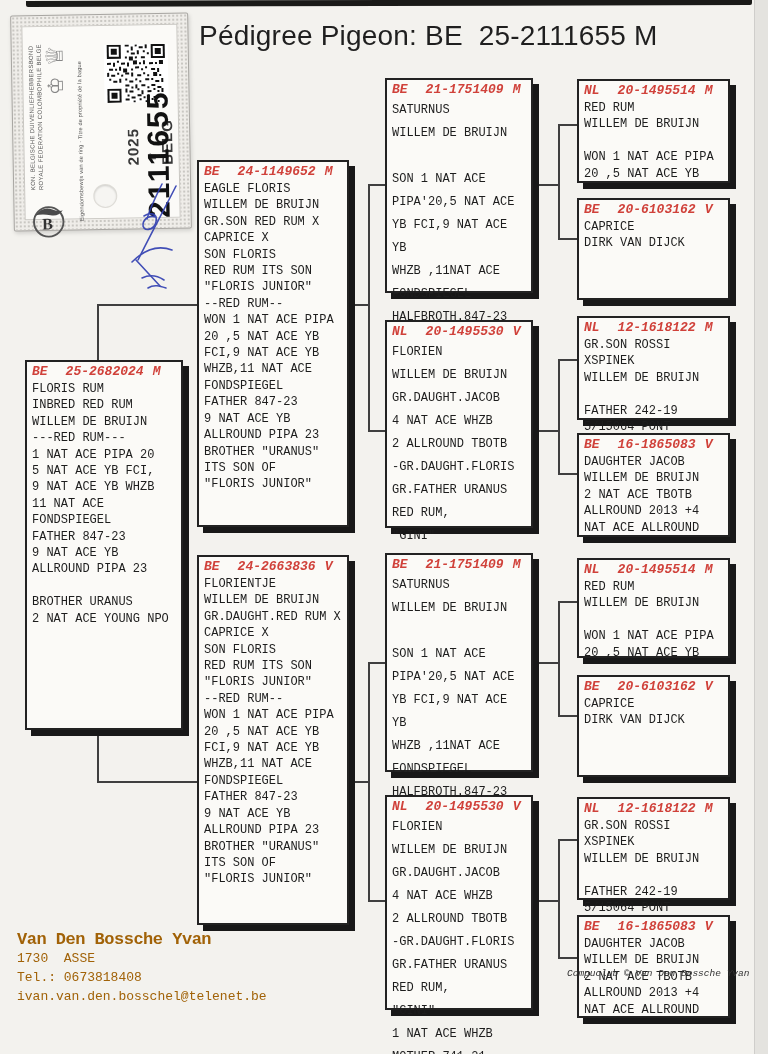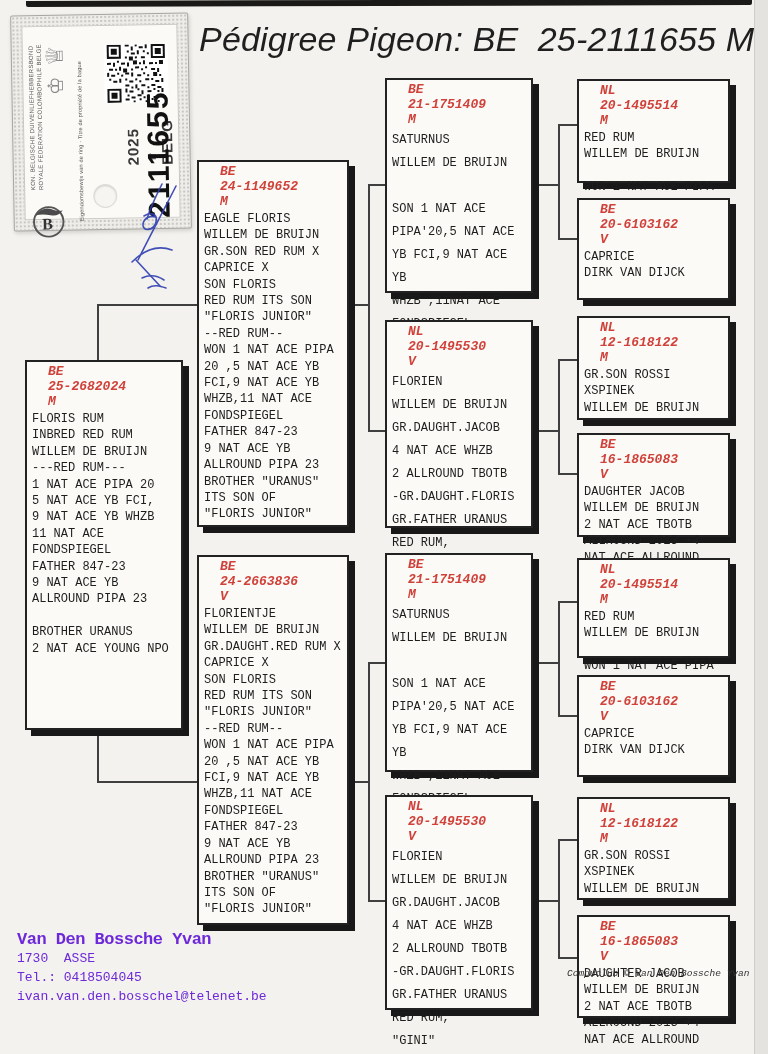--- a/index.html
+++ b/index.html
@@ -13,35 +13,35 @@
   html,body{margin:0;padding:0;background:#e9e8e4;}
   #stage{position:relative;width:768px;height:1054px;background:var(--paper);overflow:hidden;
          font-family:"Liberation Mono",monospace;}
   
   .scan-top{position:absolute;left:26px;top:0;width:726px;height:6px;background:#1a1a18;
             transform:rotate(-.15deg);border-radius:0 0 2px 2px;}
   .scan-right{position:absolute;right:0;top:0;width:13px;height:100%;background:#e4e3df;
               border-left:1px solid #cfcecb;}
   
   .title{position:absolute;left:199px;top:20px;font-family:"Liberation Sans",sans-serif;
-         font-size:34px;color:#1f1f1f;white-space:pre;letter-spacing:.2px;font-style:italic;}
+         font-size:28px;color:#1f1f1f;white-space:pre;letter-spacing:.2px;}
   
   .pbox{position:absolute;background:var(--box-fill);border:2px solid #222;box-sizing:border-box;
         box-shadow:6px 6px 0 var(--shadow-black);}
   .phead{display:flex;align-items:baseline;font-style:italic;font-weight:bold;font-size:13px;
-         color:var(--ring-header-red);padding:2px 4px 1px 12px;white-space:pre;flex-direction:column;}
+         color:var(--ring-header-red);padding:2px 4px 1px 5px;white-space:pre;}
   .phead .pc{margin-right:18px;}
   .phead .ps{margin-left:9px;}
   .plines{font-size:12px;line-height:16.4px;color:#1d1d1d;padding:1px 3px 2px 5px;white-space:pre-line;}
   .c3 .plines{line-height:23px;}
   
   .cl{position:absolute;background:var(--connector-gray);}
   .cl.h{height:2px;} .cl.v{width:2px;}
   
-  .owner{position:absolute;left:17px;top:930px;color:#6d28d9;}
+  .owner{position:absolute;left:17px;top:930px;color:#a16207;}
   .owner .oname{font-weight:bold;font-size:17px;letter-spacing:-.5px;white-space:pre;}
   .owner .oline{font-size:13px;line-height:19px;white-space:pre;margin-top:0;}
   .owner .oline:first-of-type{margin-top:10px;}
   .footer{position:absolute;left:567px;top:968px;font-size:9.5px;font-style:italic;color:#333;
           white-space:pre;}
   
   .sticker{position:absolute;left:12px;top:14px;width:176px;height:214px;background:#efede9;
            border:1px solid #a8a6a2;border-radius:2px;transform:rotate(-1deg);
            box-shadow:1px 2px 4px rgba(0,0,0,.15);}
   .sticker::before{content:"";position:absolute;inset:0;
@@ -424,19 +424,19 @@
     <div class="plines">DAUGHTER JACOB
 WILLEM DE BRUIJN
 2 NAT ACE TBOTB
 ALLROUND 2013 +4
 NAT ACE ALLROUND</div>
   </div>
 
   <div class="owner">
     <div class="oname">Van Den Bossche Yvan</div>
     <div class="oline">1730  ASSE</div>
-    <div class="oline">Tel.: 0418504045</div>
+    <div class="oline">Tel.: 0673818408</div>
     <div class="oline">ivan.van.den.bosschel@telenet.be</div>
   </div>
 
   <div class="footer">Compuclub © Van Den Bossche Yvan</div>
 
 </div>
 
 </body></html>

